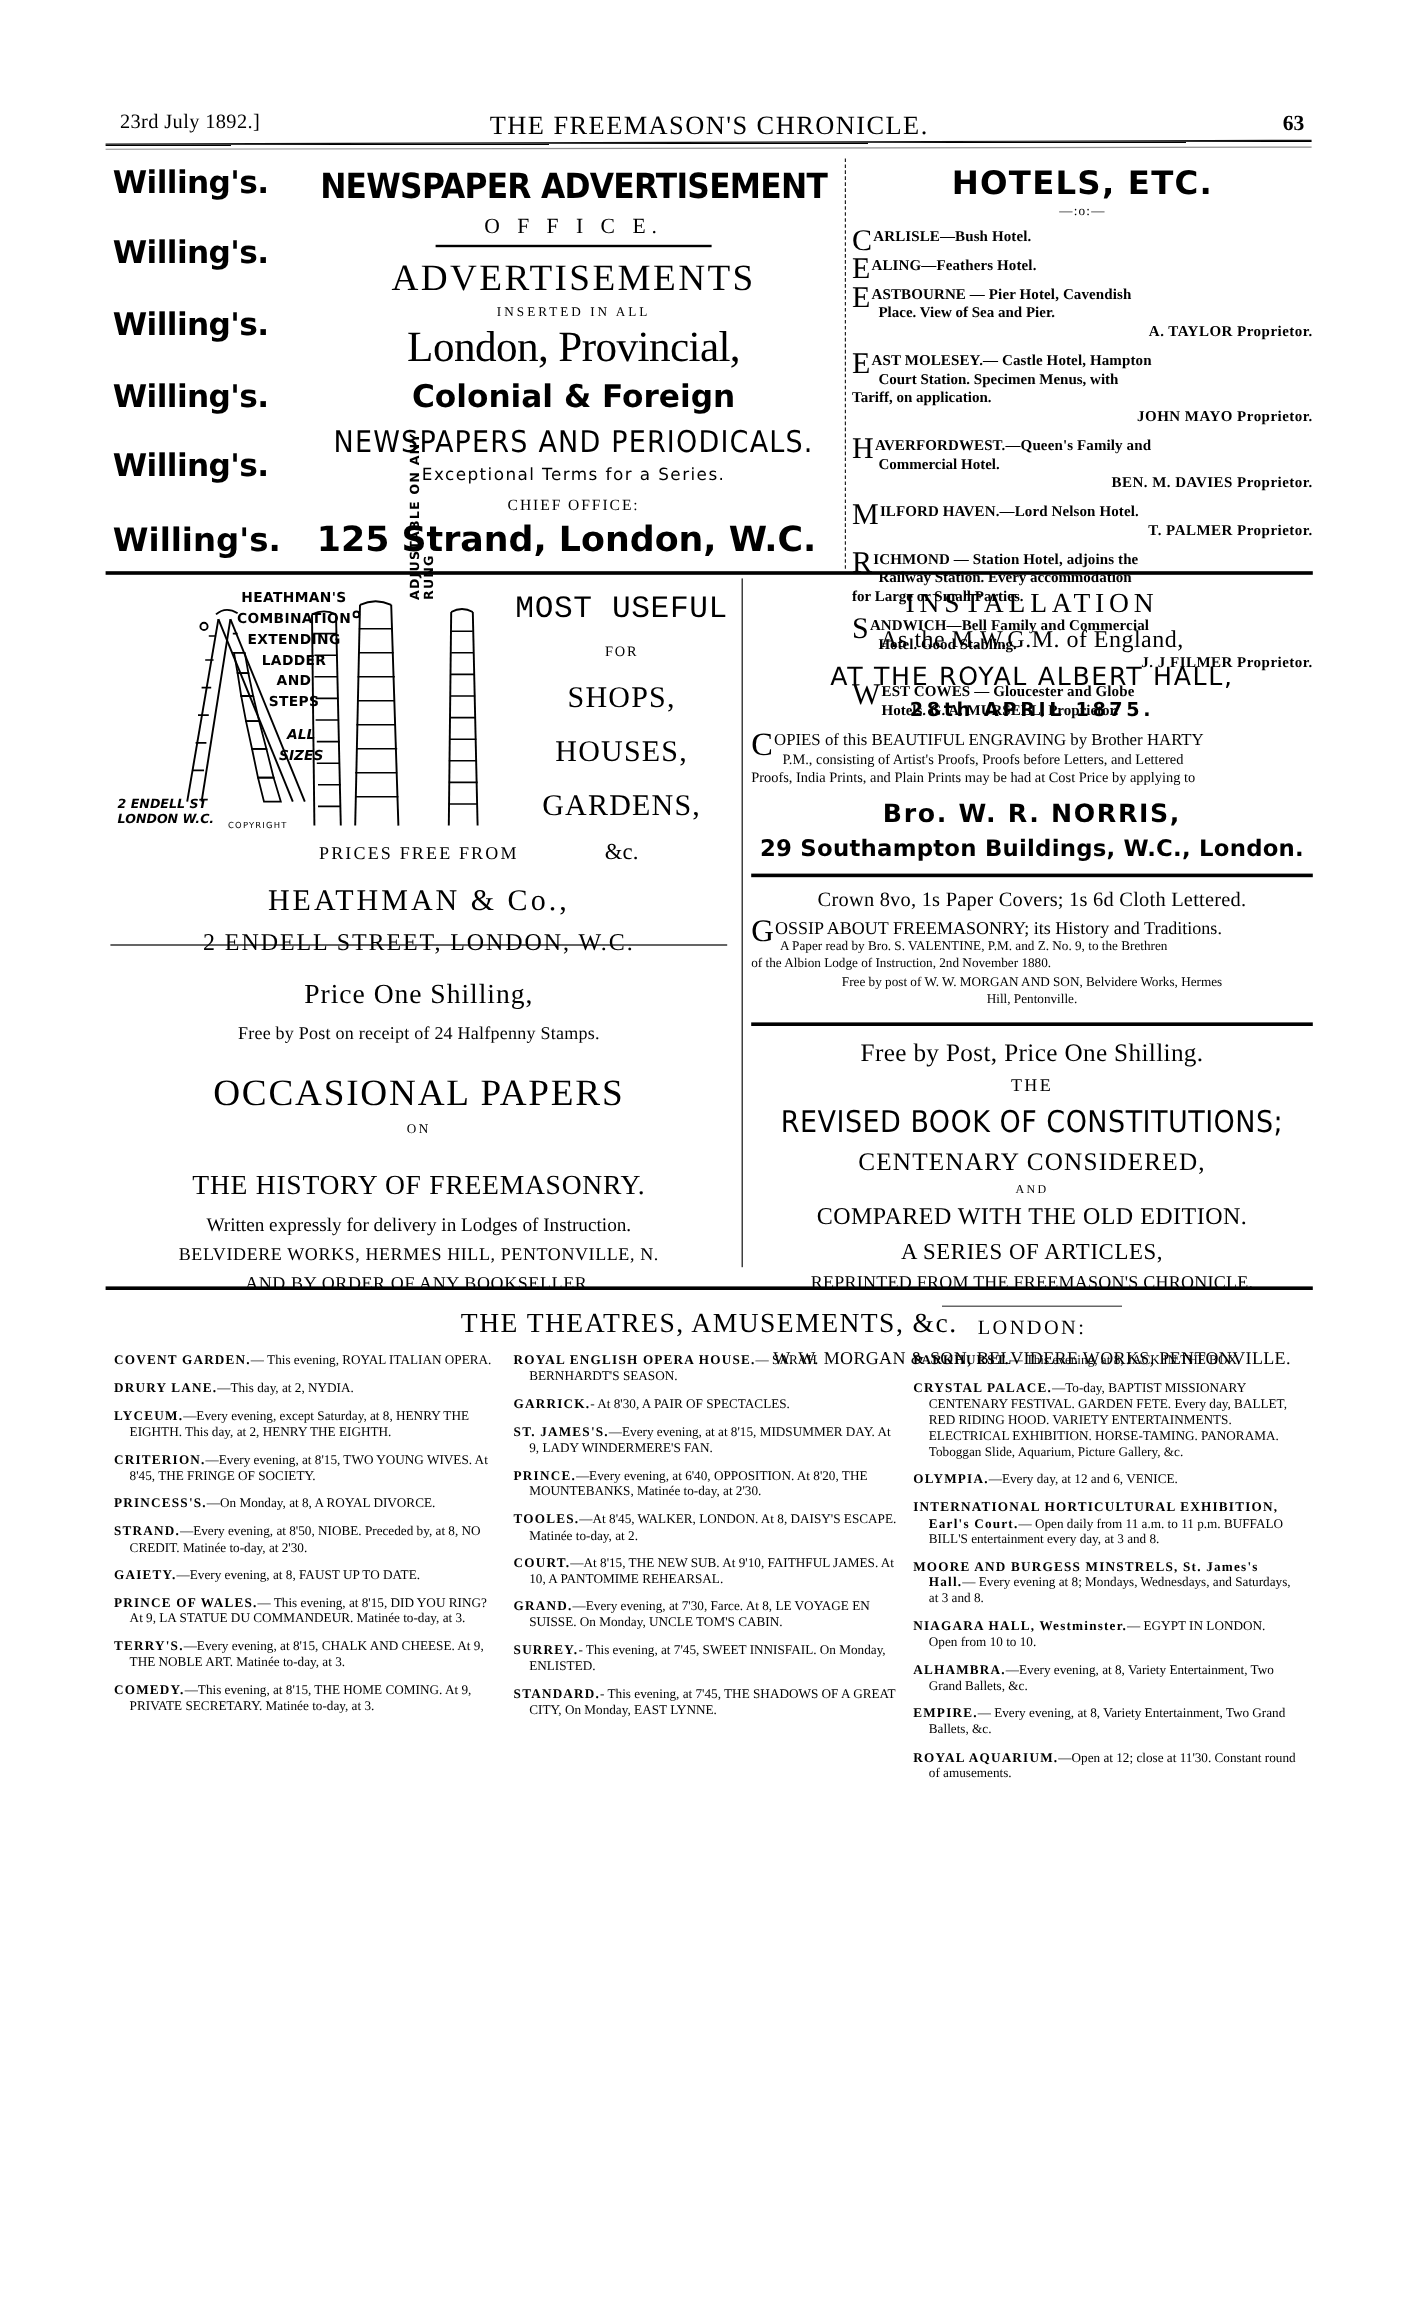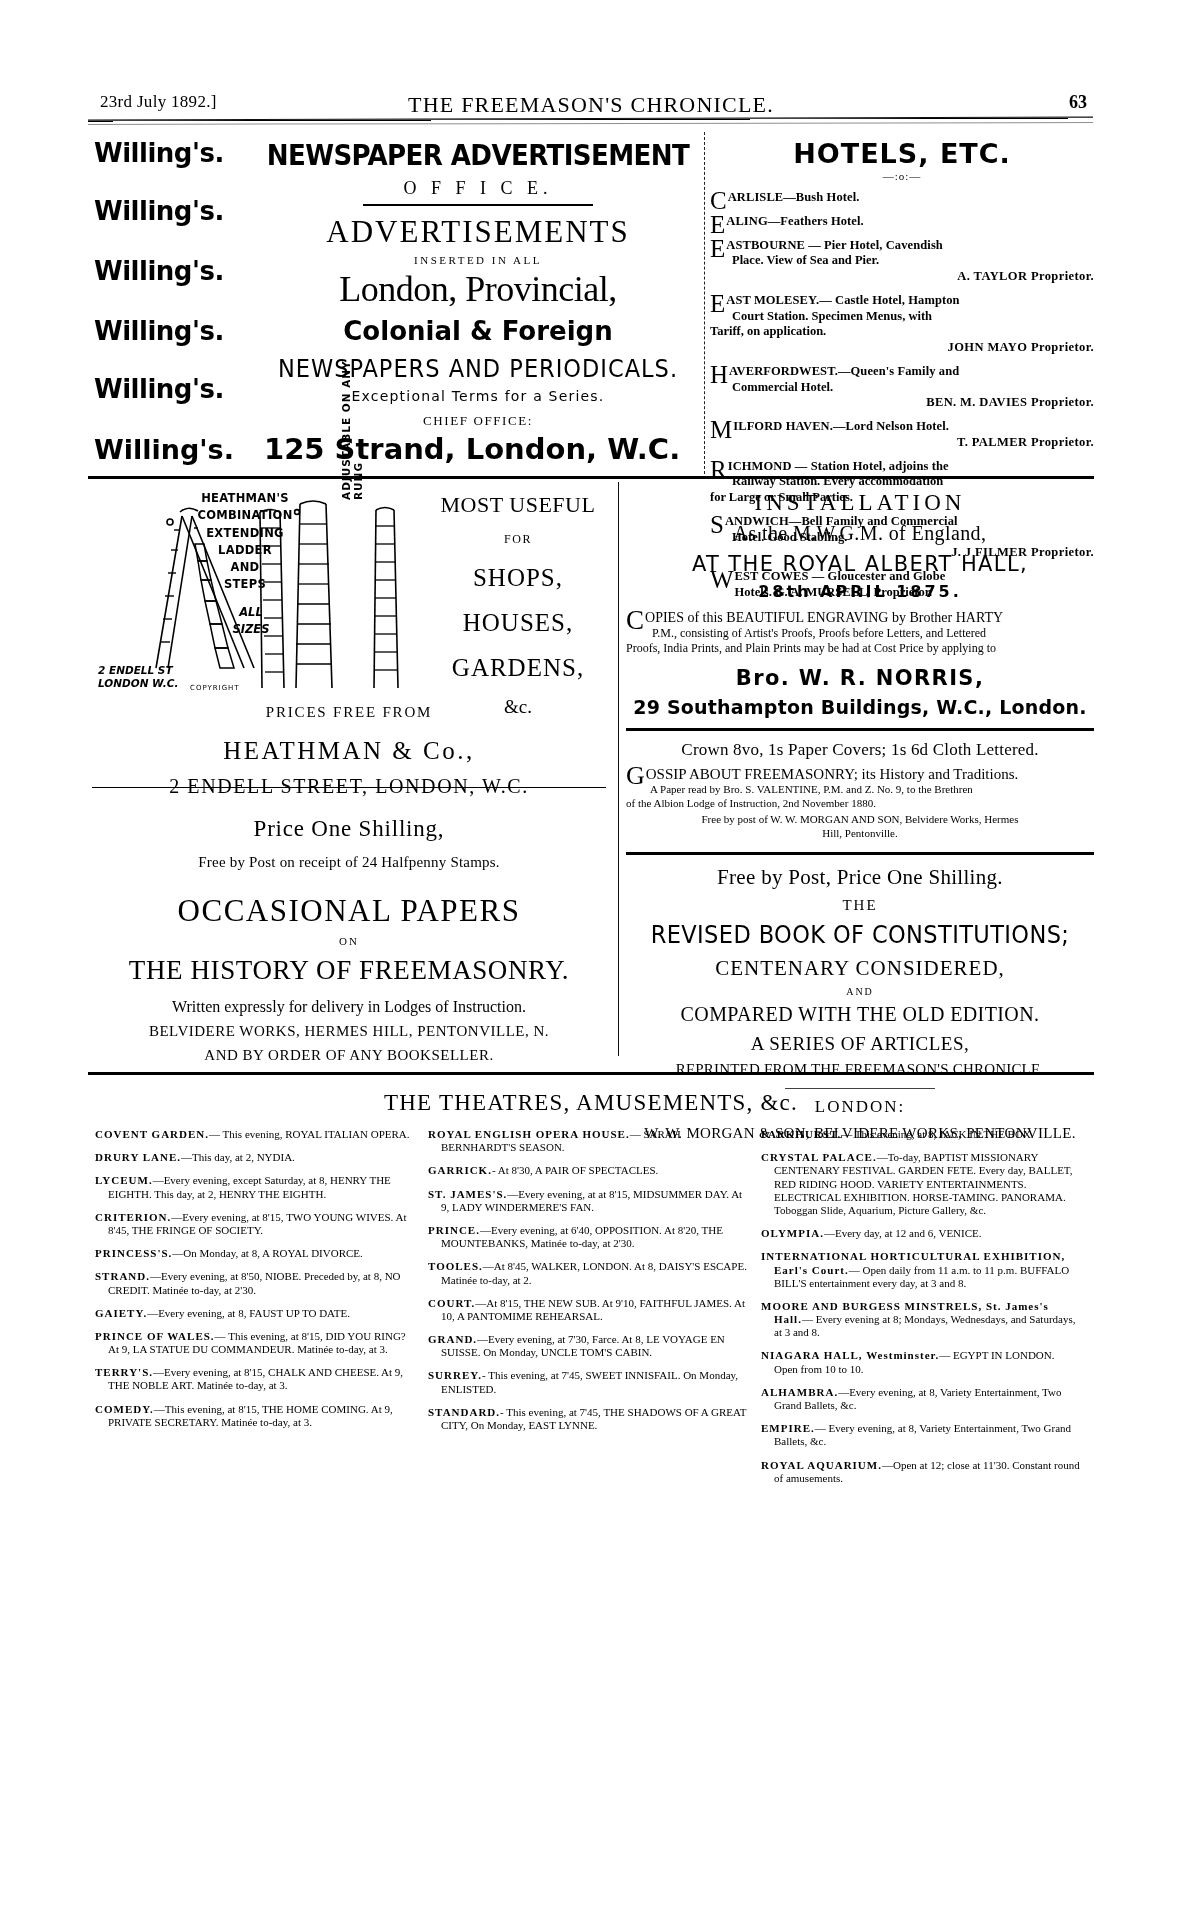--- a/index.html
+++ b/index.html
@@ -60,36 +60,36 @@
   .band2{position:absolute;left:88px;top:482px;width:1006px;height:582px;}
   .ladder-box{position:absolute;left:0;top:0;width:522px;}
   .ladder-art{position:relative;width:330px;height:212px;margin-left:6px;}
   .ladder-labels{position:absolute;left:88px;top:8px;width:126px;text-align:center;font-family:"DejaVu Sans",sans-serif;font-weight:700;font-size:11.5px;line-height:1.5;letter-spacing:.3px;}
   .ladder-allsizes{position:absolute;left:112px;top:122px;width:90px;text-align:center;font-family:"DejaVu Sans",sans-serif;font-style:italic;font-weight:700;font-size:11.5px;line-height:1.5;}
   .ladder-vert{position:absolute;left:246px;top:18px;width:150px;transform:rotate(-90deg);transform-origin:0 0;font-family:"DejaVu Sans",sans-serif;font-weight:700;font-size:10.5px;letter-spacing:1px;}
   .ladder-addr{position:absolute;left:4px;bottom:4px;font-family:"DejaVu Sans",sans-serif;font-weight:700;font-style:italic;font-size:10.5px;line-height:1.25;}
   .ladder-copy{position:absolute;left:96px;bottom:2px;font-family:"DejaVu Sans",sans-serif;font-size:7px;letter-spacing:1px;}
 
   .useful{position:absolute;left:340px;top:10px;width:180px;text-align:center;}
-  .u-most{font-family:Liberation Serif, serif;font-weight:400;font-size:22px;letter-spacing:.5px;}
+  .u-most{font-family:Liberation Mono, monospace;font-weight:400;font-size:26px;letter-spacing:.5px;}
   .u-for{font-size:12px;letter-spacing:1.5px;margin-top:14px;}
   .u-item{font-size:25px;letter-spacing:1px;margin-top:17px;font-family:"Liberation Serif",serif;}
   .u-amp{font-size:19px;margin-top:14px;}
 
   .prices{position:absolute;left:0;top:222px;width:522px;text-align:center;}
   .p-free{font-size:15px;letter-spacing:1.8px;}
   .p-name{font-size:25px;letter-spacing:2.5px;margin-top:16px;}
   .p-addr{font-size:20px;letter-spacing:1.6px;margin-top:10px;}
 
   .occ{position:absolute;left:0;top:320px;width:522px;text-align:center;}
   .o-price{font-size:23px;letter-spacing:.8px;margin-top:14px;}
   .o-free{font-size:15px;margin-top:12px;letter-spacing:.2px;}
   .o-papers{font-size:31px;letter-spacing:1.5px;margin-top:22px;}
   .o-on{font-size:11px;letter-spacing:2px;margin-top:6px;}
-  .o-hist{font-size:27px;letter-spacing:.6px;margin-top:8px;}
+  .o-hist{font-size:23px;letter-spacing:.6px;margin-top:28px;}
   .o-written{font-size:16px;margin-top:12px;}
   .o-lond{font-size:17px;letter-spacing:.8px;margin-top:24px;}
   .o-belv{font-size:15px;letter-spacing:.5px;margin-top:7px;}
   .o-order{font-size:15px;letter-spacing:.5px;margin-top:7px;}
   .smcap{font-variant:small-caps;}
 
   
   .rcol{position:absolute;left:538px;top:0;width:468px;text-align:center;}
   .r-inst{font-size:23px;letter-spacing:4px;margin-top:8px;}
   .r-hrh{font-family:"DejaVu Sans",sans-serif;font-weight:700;font-size:23px;letter-spacing:.6px;margin-top:6px;}

